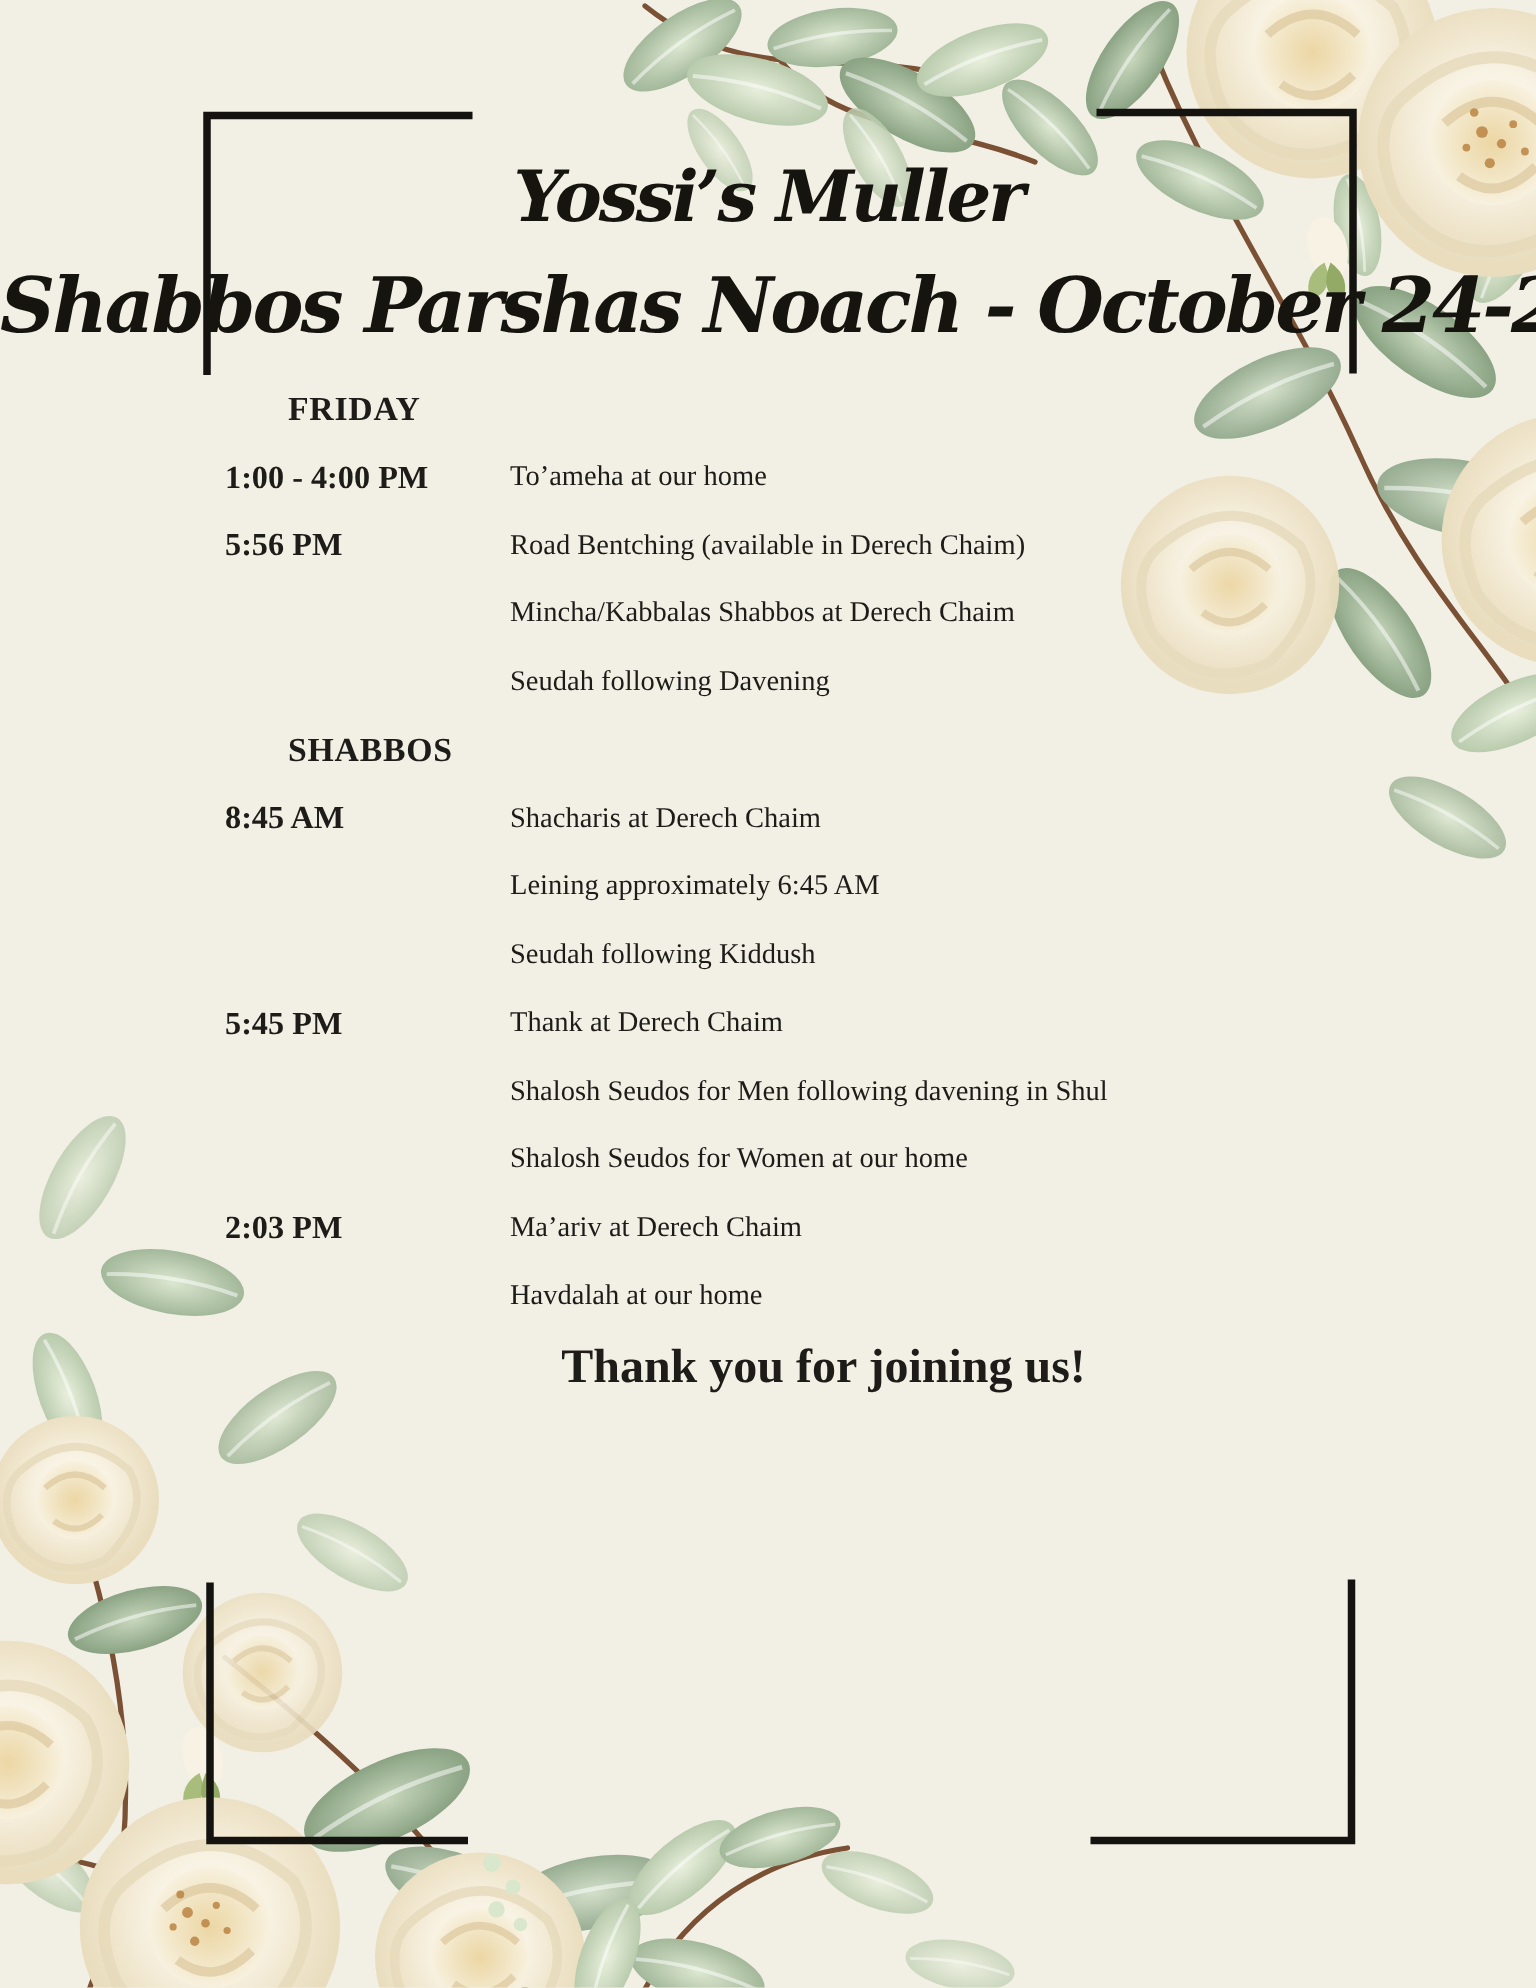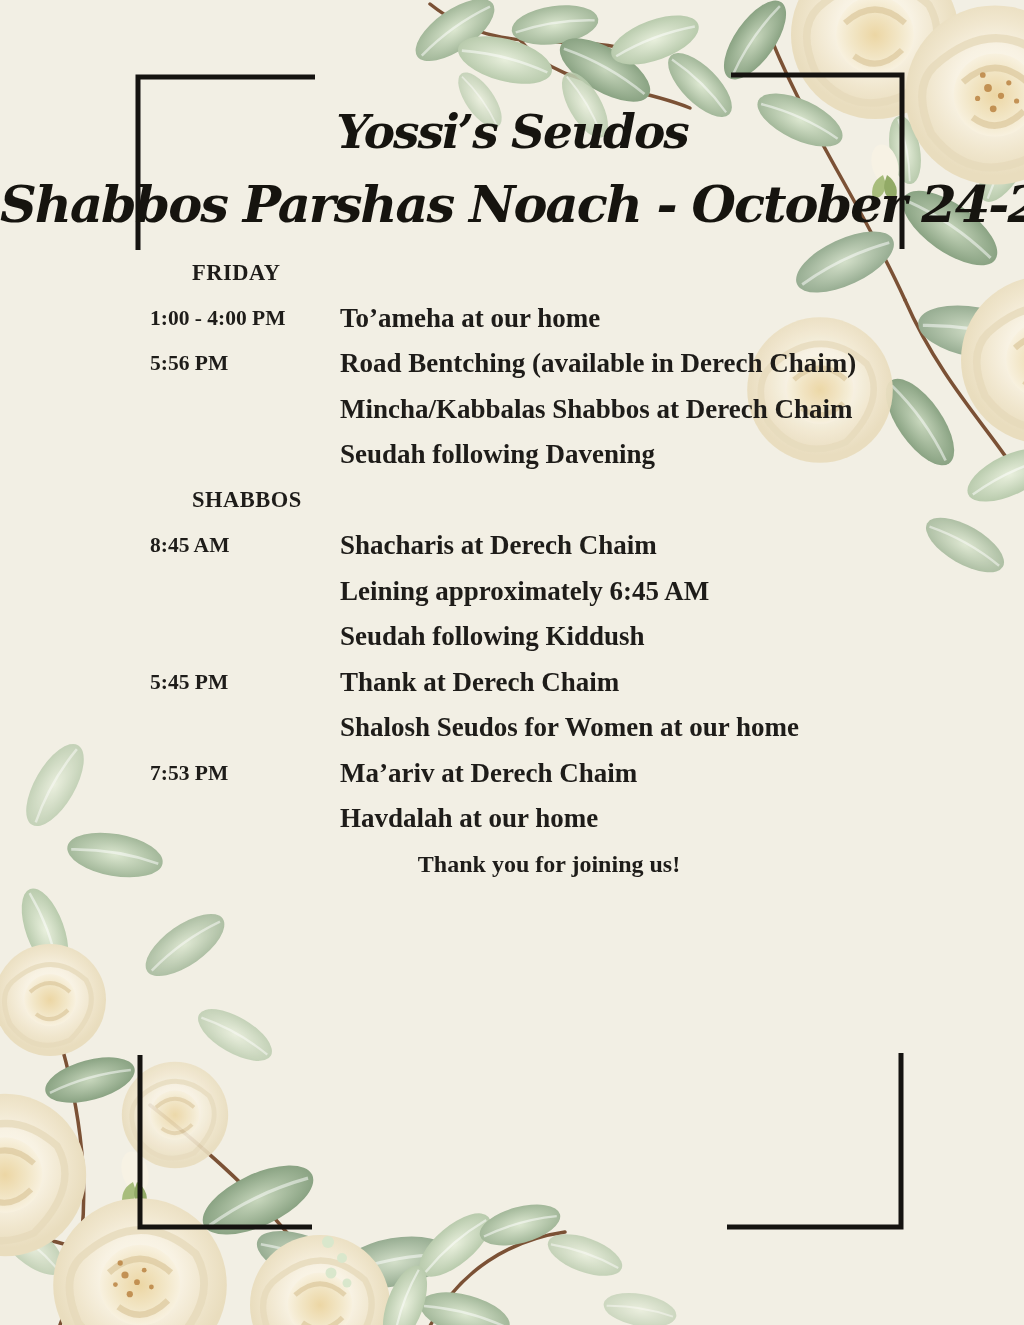--- a/index.html
+++ b/index.html
@@ -23,24 +23,24 @@
   .schedule{position:absolute;left:150px;top:250px;width:742px;}
   .section-heading{
     height:45.5px;display:flex;align-items:center;padding-left:42px;
     font-weight:700;font-size:22.5px;letter-spacing:.5px;text-align:right;
   }
   .row{
     height:45.5px;display:grid;grid-template-columns:182px 1fr;
     column-gap:8px;align-items:center;
   }
   .time{font-weight:700;font-size:21.5px;white-space:nowrap;}
-  .event{font-weight:700;font-size:27px;white-space:nowrap;}
+  .event{font-weight:400;font-size:19px;white-space:nowrap;}
   .closing{
     height:46px;display:flex;align-items:center;justify-content:center;
-    padding-left:56px;font-weight:700;font-size:24px;
+    padding-left:56px;font-weight:700;font-size:32px;
   }
   .locations{position:absolute;left:150px;top:1028px;width:742px;}
   .loc-row{
     height:46px;display:grid;grid-template-columns:182px 1fr;
     column-gap:8px;align-items:center;font-weight:700;font-size:21.5px;
   }
   .loc-name{padding-left:28px;white-space:nowrap;}
   .loc-address{white-space:nowrap;}
 </style>
 </head>
@@ -180,21 +180,21 @@
 
   <g stroke="#151310" stroke-width="5" fill="none">
     <path d="M138 250 L138 77 L315 77"></path>
     <path d="M731 75 L902 75 L902 249"></path>
     <path d="M140 1055 L140 1227 L312 1227"></path>
     <path d="M727 1227 L901 1227 L901 1053"></path>
   </g>
 </svg>
 
 <div class="content">
-  <div class="title-line t1">Yossi’s Seudos</div>
+  <div class="title-line t1">Yossi’s Muller</div>
   <div class="title-line t2">Shabbos Parshas Noach - October 24-25</div>
 
   <div class="schedule">
 
     <div class="section-heading">FRIDAY</div>
       <div class="row">
         <div class="time">1:00 - 4:00 PM</div>
         <div class="event">To’ameha at our home</div>
       </div>
       <div class="row">
@@ -221,24 +221,28 @@
       <div class="row">
         <div class="time"></div>
         <div class="event">Seudah following Kiddush</div>
       </div>
       <div class="row">
         <div class="time">5:45 PM</div>
         <div class="event">Thank at Derech Chaim</div>
       </div>
       <div class="row">
         <div class="time"></div>
+        <div class="event">Shalosh Seudos for Men following davening in Shul</div>
+      </div>
+      <div class="row">
+        <div class="time"></div>
         <div class="event">Shalosh Seudos for Women at our home</div>
       </div>
       <div class="row">
-        <div class="time">7:53 PM</div>
+        <div class="time">2:03 PM</div>
         <div class="event">Ma’ariv at Derech Chaim</div>
       </div>
       <div class="row">
         <div class="time"></div>
         <div class="event">Havdalah at our home</div>
       </div>
       <div class="closing">Thank you for joining us!</div>
   </div>
 
 </div>

